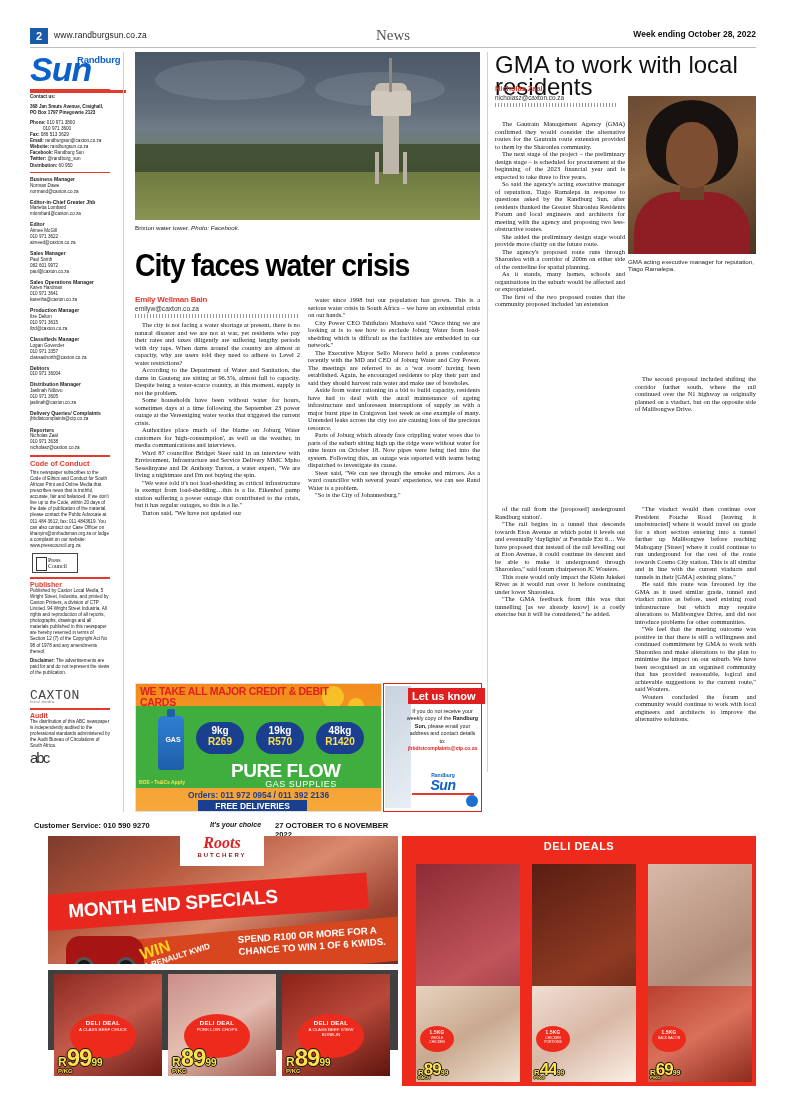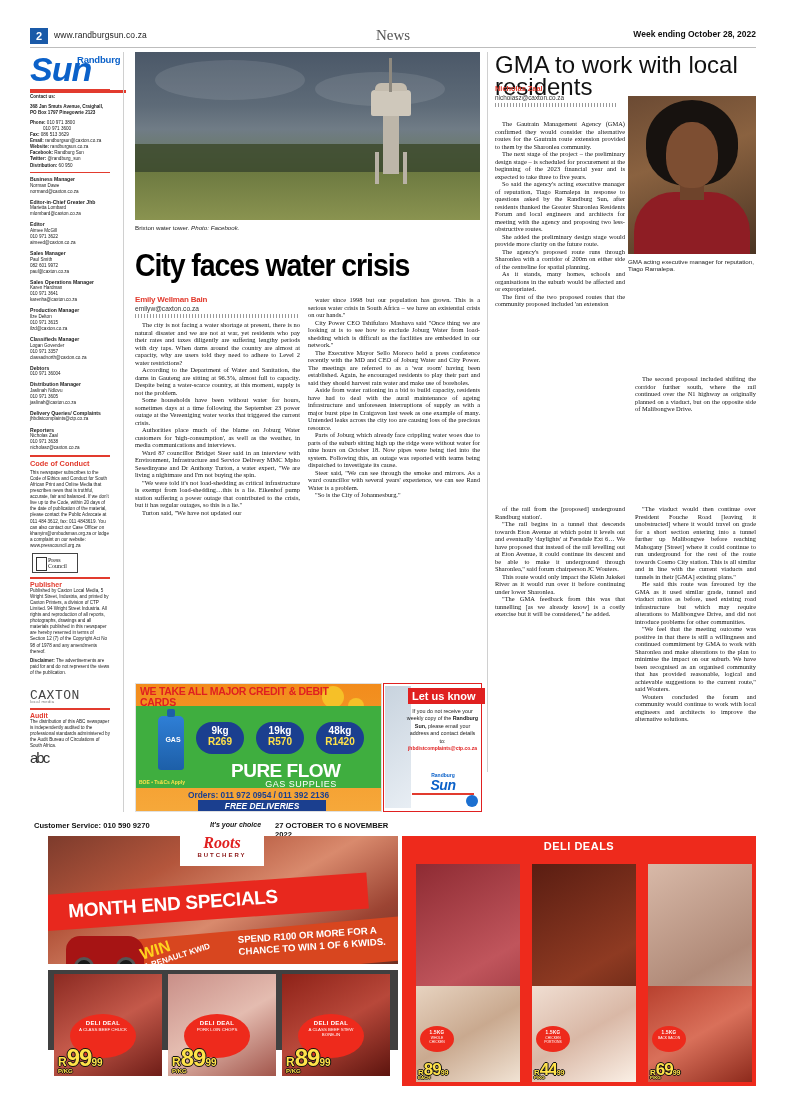--- a/index.html
+++ b/index.html
@@ -121,22 +121,22 @@
   .gas-bottle:before{content:"";position:absolute;left:9px;top:-7px;width:8px;height:8px;background:#1d5fa8;border-radius:2px;}
   .gas-word{position:absolute;left:2px;top:20px;width:26px;text-align:center;color:#fff;font-weight:bold;font-size:7px;}
   .gas-pill{position:absolute;width:48px;height:32px;background:#1b3f8f;border-radius:24px;text-align:center;color:#fff;}
   .gas-pill .kg{font-size:10px;font-weight:bold;margin-top:3px;}
   .gas-pill .pr{font-size:10px;font-weight:bold;color:#ffe24a;line-height:12px;}
   .gas-pf{position:absolute;left:95px;top:76px;width:140px;text-align:left;color:#fff;
     font-weight:bold;font-size:19px;letter-spacing:-.5px;}
   .gas-pfs{position:absolute;left:95px;top:95px;width:140px;text-align:center;color:#fff;font-size:9px;letter-spacing:.5px;}
   .gas-terms{position:absolute;left:3px;top:95px;font-size:5px;font-weight:bold;color:#ffe24a;}
   .gas-orders{position:absolute;left:0;top:106px;width:245px;text-align:center;font-weight:bold;font-size:8.4px;color:#1b3f8f;}
-  .gas-free{position:absolute;left:62px;top:116px;width:128px;height:13px;background:#1b3f8f;color:#fff;
-    font-weight:bold;font-size:8.4px;text-align:center;line-height:13px;font-style:italic;}
+  .gas-free{position:absolute;left:62px;top:116px;width:109px;height:13px;background:#1b3f8f;color:#fff;
+    font-weight:bold;font-size:8.4px;text-align:center;line-height:13px;}
   .gas-flower{position:absolute;border-radius:50%;background:#f6c028;}
 
   .ad-letus{position:absolute;left:383px;top:683px;width:97px;height:127px;border:1.4px solid #e02020;background:#fff;}
   .lu-banner{position:absolute;left:24px;top:4px;width:73px;height:16px;background:#e02020;color:#fff;
     font-weight:bold;font-size:11px;line-height:16px;padding-left:4px;}
   .lu-txt{position:absolute;left:22px;top:24px;width:73px;font-size:5.4px;line-height:7.4px;text-align:center;color:#222;}
   .lu-txt b{font-weight:bold;}
   .lu-mail{color:#e02020;font-weight:bold;font-size:5px;}
   .lu-papers{position:absolute;left:1px;top:2px;width:26px;height:122px;
     background:linear-gradient(140deg,#c8d3de,#e8eef4);}

